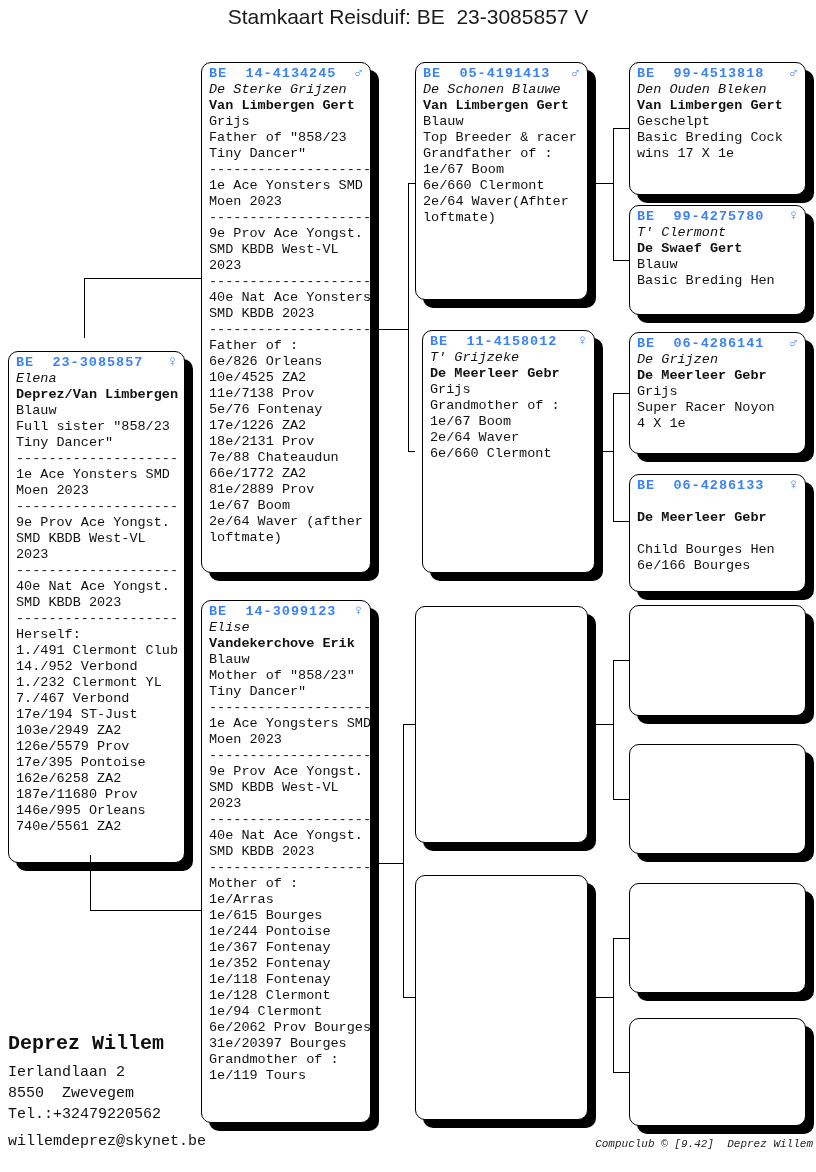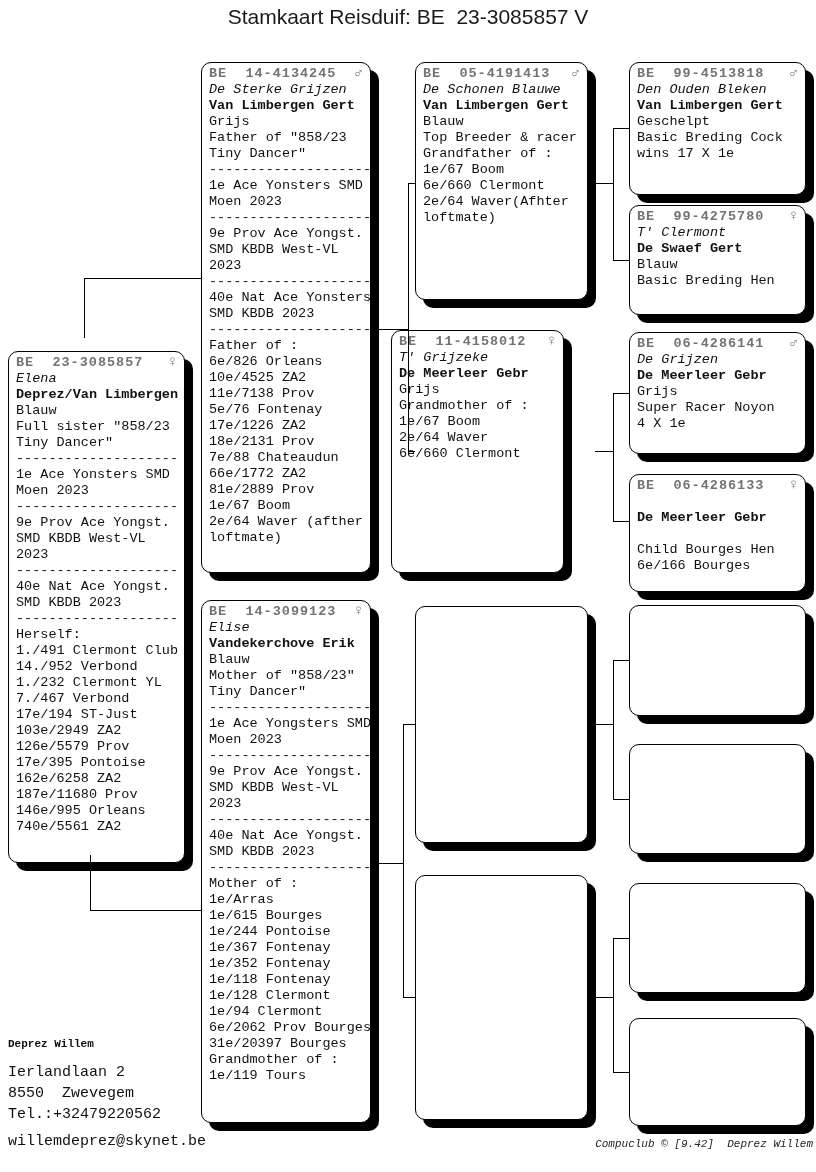--- a/index.html
+++ b/index.html
@@ -3,46 +3,46 @@
 <meta charset="utf-8">
 <style>
   html,body{margin:0;padding:0;background:#fff;}
   .page{position:relative;width:816px;height:1172px;background:#fff;overflow:hidden;
         font-family:"Liberation Mono",monospace;color:#111;}
   .title{position:absolute;top:5px;left:0;width:100%;text-align:center;
          font-family:"Liberation Sans",sans-serif;font-size:21px;color:#1a1a1a;white-space:pre;}
   .card{position:absolute;background:#fff;border:1.5px solid #000;border-radius:10px;
         box-shadow:8px 8px 0 #000;padding:3px 7px;box-sizing:border-box;overflow:hidden;}
   .card-header{display:flex;justify-content:space-between;align-items:flex-start;
-        color:#737373;font-weight:bold;font-size:13.5px;line-height:16px;white-space:pre;}
+        color:#3b82f6;font-weight:bold;font-size:13.5px;line-height:16px;white-space:pre;}
   .ring{letter-spacing:1px;white-space:pre;}
   .sex{font-size:15px;line-height:15px;}
   .line{font-size:13.5px;line-height:16px;min-height:16px;white-space:pre;}
   .name{font-style:italic;}
   .fancier{font-weight:bold;}
   .conn{position:absolute;background:#000;}
   
   #card-subject{left:8px;top:351px;width:177px;height:512px;}
   #card-father{left:201px;top:62px;width:170px;height:511px;}
   #card-mother{left:201px;top:600px;width:170px;height:523px;}
   #card-pgf{left:415px;top:62px;width:173px;height:238px;}
-  #card-pgm{left:391px;top:330px;width:173px;height:243px;}
+  #card-pgm{left:422px;top:330px;width:173px;height:243px;}
   #card-g3e1{left:415px;top:606px;width:173px;height:237px;}
   #card-g3e2{left:415px;top:875px;width:173px;height:245px;}
   #card-ggf1{left:629px;top:62px;width:177px;height:133px;}
   #card-ggm1{left:629px;top:205px;width:177px;height:110px;}
   #card-ggf2{left:629px;top:332px;width:177px;height:122px;}
   #card-ggm2{left:629px;top:474px;width:177px;height:118px;}
   #card-g4e1{left:629px;top:605px;width:177px;height:111px;}
   #card-g4e2{left:629px;top:744px;width:177px;height:110px;}
   #card-g4e3{left:629px;top:883px;width:177px;height:110px;}
   #card-g4e4{left:629px;top:1018px;width:177px;height:108px;}
   
   .owner{position:absolute;left:8px;top:1034px;}
-  .owner-name{font-weight:bold;font-size:11px;line-height:20px;margin-bottom:8px;white-space:pre;}
+  .owner-name{font-weight:bold;font-size:20px;line-height:20px;margin-bottom:8px;white-space:pre;}
   .owner-line{font-size:15px;line-height:21px;white-space:pre;}
   .owner-email{margin-top:6px;}
   .footer{position:absolute;right:3px;top:1138px;font-size:11px;font-style:italic;white-space:pre;color:#222;}
 </style>
 </head>
 <body>
 
 <div class="page">
 
   <div class="title">Stamkaart Reisduif: BE  23-3085857 V</div>

